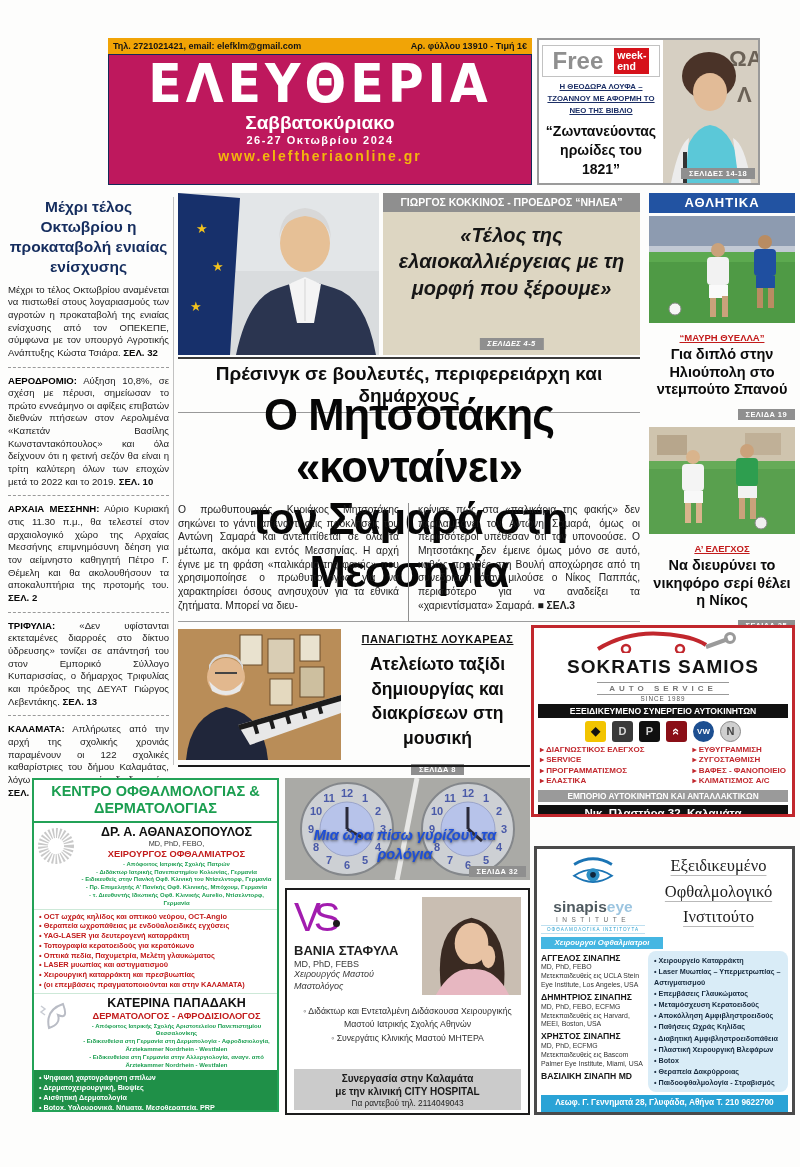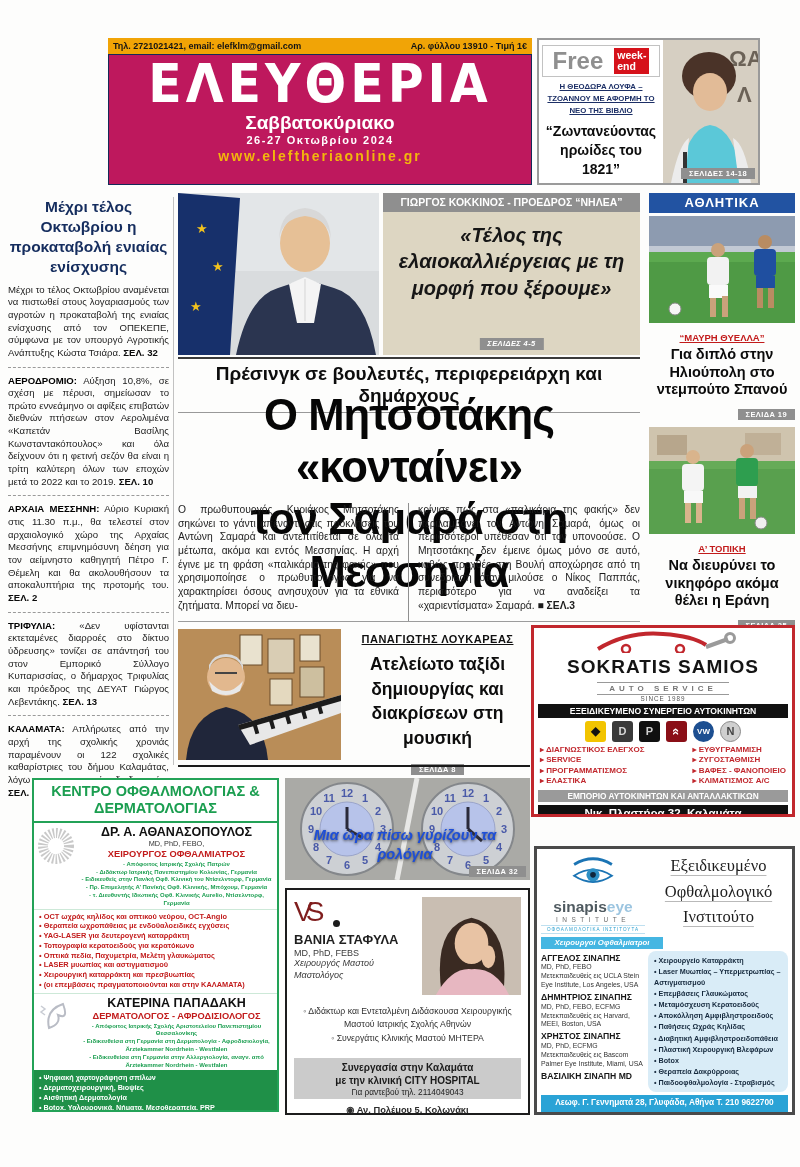--- a/index.html
+++ b/index.html
@@ -83,27 +83,27 @@
   .glist div{color:#fff;font-size:7.2px;font-weight:bold;line-height:1.38;}
   .glist div::before{content:"• ";}
   
   .clw{position:relative;overflow:hidden;}
   .cltitle{position:absolute;right:5px;bottom:16px;color:#1d4ed8;font-weight:bold;font-style:italic;font-size:14.5px;text-align:center;line-height:1.3;text-shadow:0 1px 3px #444;}
   .clw .pb{position:absolute;right:4px;bottom:3px;}
   
   .vsad{border:2px solid #1c1c1c;background:#fff;padding:7px 7px 5px;overflow:hidden;}
   .vstop{display:flex;gap:6px;}
   .vsleft{width:122px;padding-top:2px;}
-  .vslogo{font-size:28px;color:#7f1d1d;letter-spacing:-7px;line-height:.9;font-weight:400;position:relative;}
+  .vslogo{font-size:40px;color:#a21caf;letter-spacing:-7px;line-height:.9;font-weight:400;position:relative;}
   .vsdot{position:absolute;left:46px;top:30px;width:7px;height:7px;border-radius:50%;background:#1c1c1c;}
   .vsname{font-size:13px;font-weight:bold;color:#1f1f1f;margin-top:8px;}
   .vsdeg{font-size:9px;color:#3a3a3a;margin-top:1px;}
   .vsspec{font-size:9px;color:#3a3a3a;font-style:italic;line-height:1.3;}
   .vsbul{font-size:8.7px;color:#2f2f2f;text-align:center;line-height:1.5;margin-top:6px;}
-  .vsbox{background:#cbcbcb;text-align:center;margin-top:13px;padding:3px 0 2px;}
+  .vsbox{background:#cbcbcb;text-align:center;margin-top:24px;padding:3px 0 2px;}
   .vsb1{font-size:10px;font-weight:bold;color:#1a1a1a;line-height:1.3;}
   .vsb2{font-size:8.3px;color:#222;}
   .vsfoot{text-align:center;margin-top:5px;font-size:9.3px;font-weight:bold;color:#2c2c2c;line-height:1.5;}
   .vsfoot a{color:#2c2c2c;text-decoration:none;}
   
   .sin{border:3px solid #4a4a4a;background:#fff;padding:4px 4px 3px;overflow:hidden;}
   .sintop{display:flex;gap:4px;align-items:flex-start;}
   .sinlogo{width:104px;text-align:center;padding-top:2px;}
   .sinword{font-size:15.5px;font-weight:bold;color:#4f5a60;line-height:1;margin-top:6px;}
   .sinword i{font-style:normal;color:#9cc5e0;}
@@ -267,22 +267,22 @@
         <rect x="36" y="76" width="6" height="20" fill="#d9b48c"></rect>
         <rect x="47" y="76" width="6" height="20" fill="#d9b48c"></rect>
         <circle cx="98" cy="24" r="7" fill="#caa27b"></circle>
         <rect x="87" y="31" width="22" height="28" rx="4" fill="#2e9e4f"></rect>
         <rect x="89" y="59" width="19" height="12" fill="#f2f2f2"></rect>
         <rect x="90" y="71" width="6" height="21" fill="#caa27b"></rect>
         <rect x="101" y="71" width="6" height="21" fill="#caa27b"></rect>
         <circle cx="112" cy="96" r="6" fill="#efefef" stroke="#8a8a8a"></circle>
       </svg>
     </div>
-    <div class="spt">Α’ ΤΟΠΙΚΗ</div>
-    <div class="sptt">Να διευρύνει το νικηφόρο ακόμα θέλει η Εράνη</div>
+    <div class="spt">Α’ ΕΛΕΓΧΟΣ</div>
+    <div class="sptt">Να διευρύνει το νικηφόρο σερί θέλει η Νίκος</div>
     <div class="spb"><span class="pb">ΣΕΛΙΔΑ 25</span></div>
   </div>
 
   <div class="abs" style="left:178px;top:629px;width:163px;height:131px">
     <svg width="100%" height="100%" viewBox="0 0 163 131" preserveAspectRatio="none">
       <rect width="163" height="131" fill="#b98d58"></rect>
       <rect x="62" y="6" width="22" height="30" fill="#e9e2cf" stroke="#6b4c2a"></rect>
       <rect x="90" y="10" width="26" height="34" fill="#d9cdb4" stroke="#6b4c2a"></rect>
       <rect x="122" y="6" width="20" height="26" fill="#e9e2cf" stroke="#6b4c2a"></rect>
       <rect x="122" y="38" width="24" height="30" fill="#cdbf9f" stroke="#6b4c2a"></rect>

